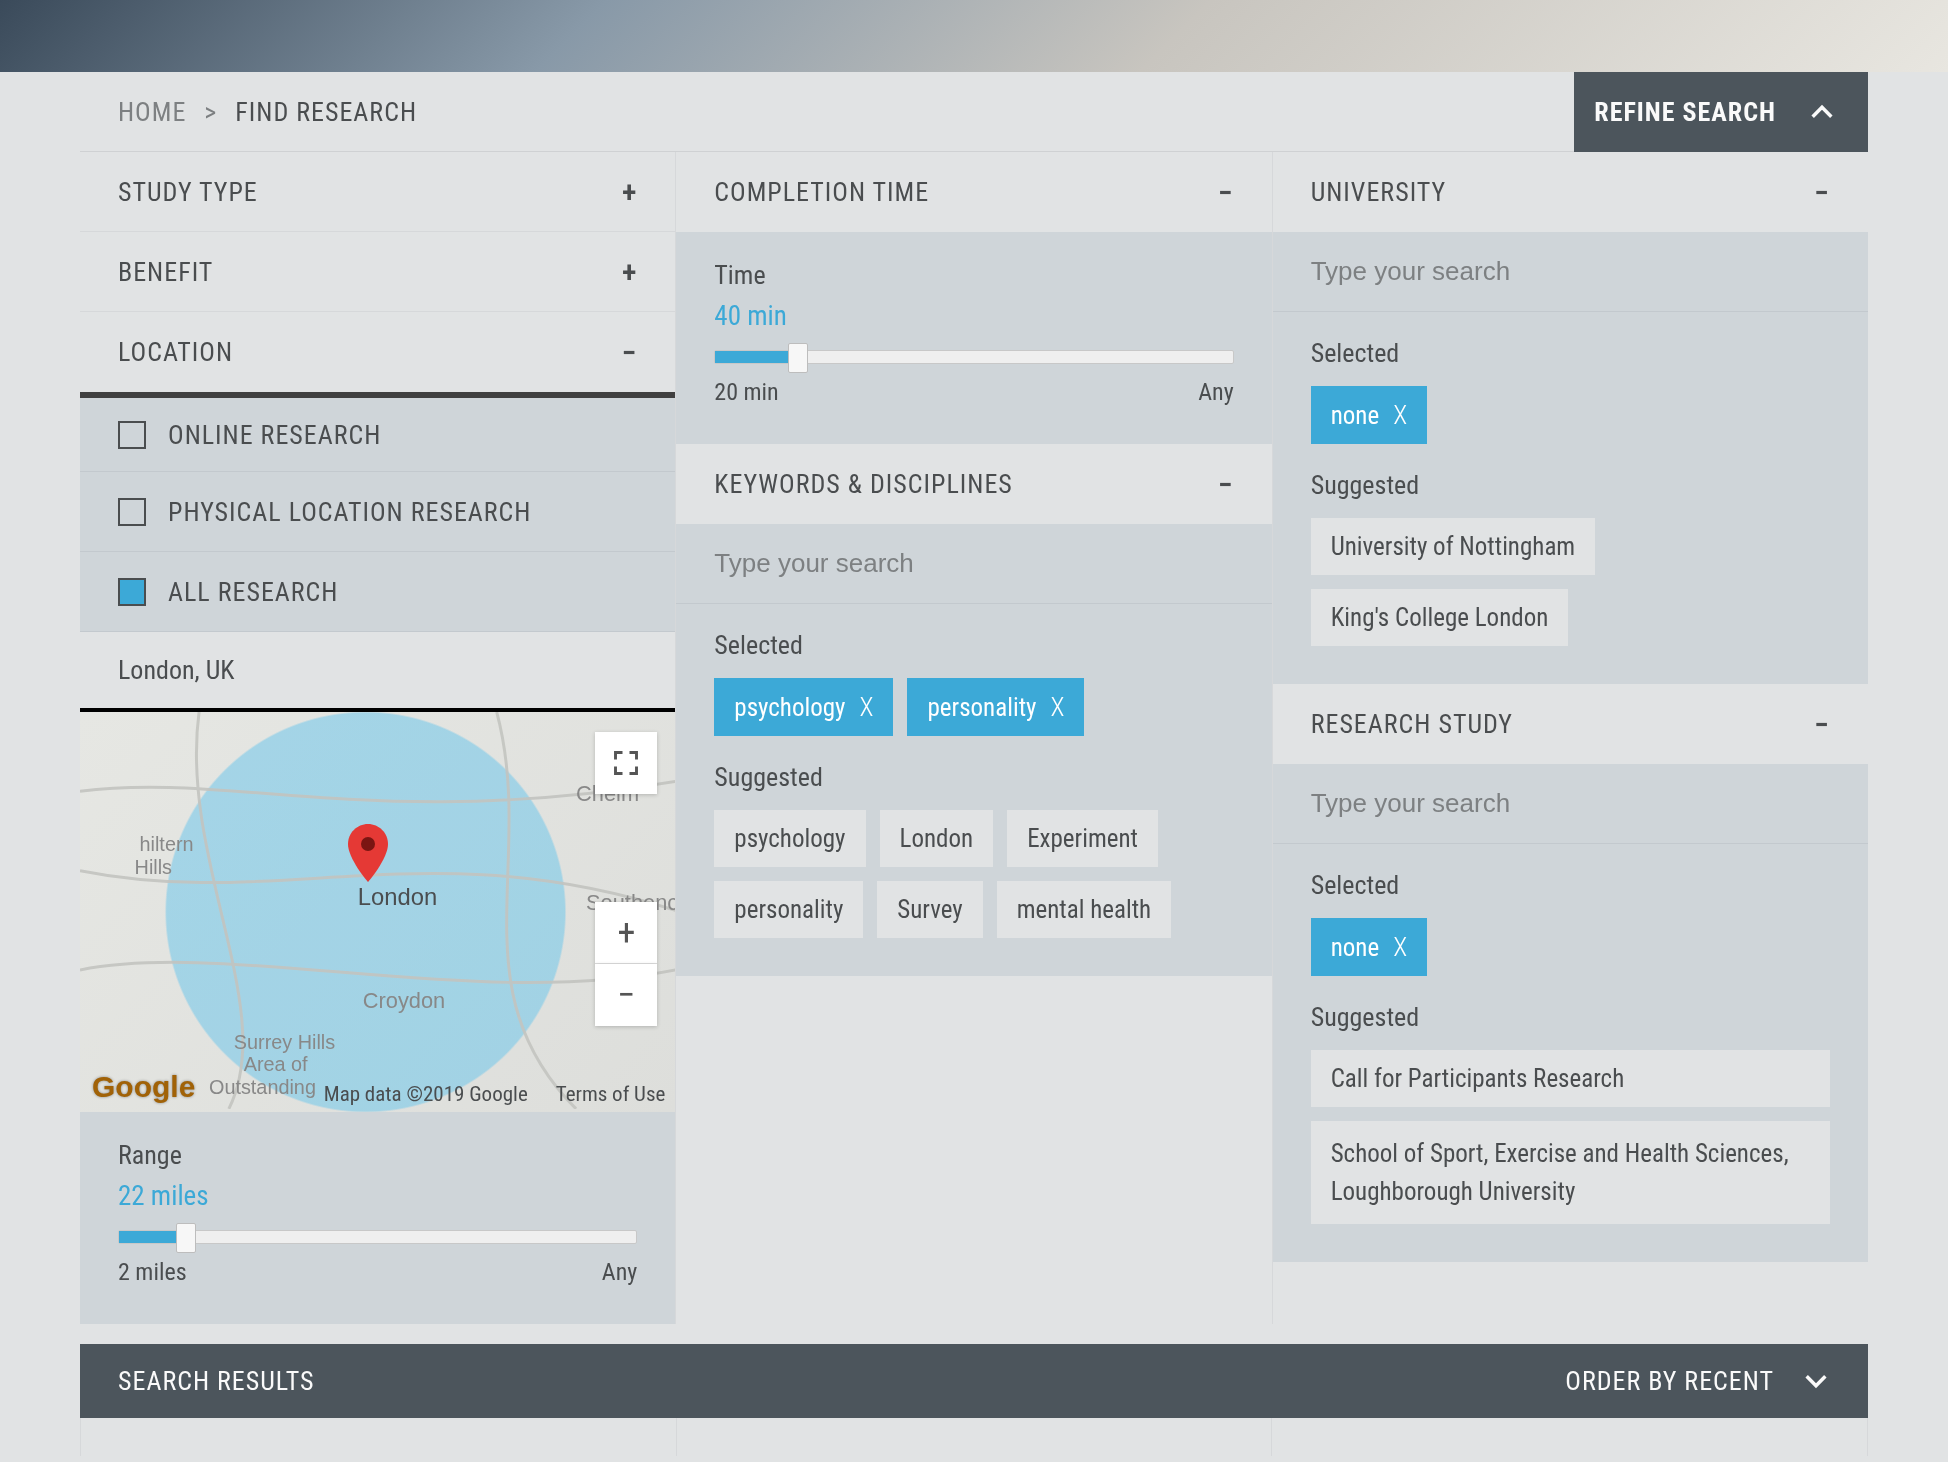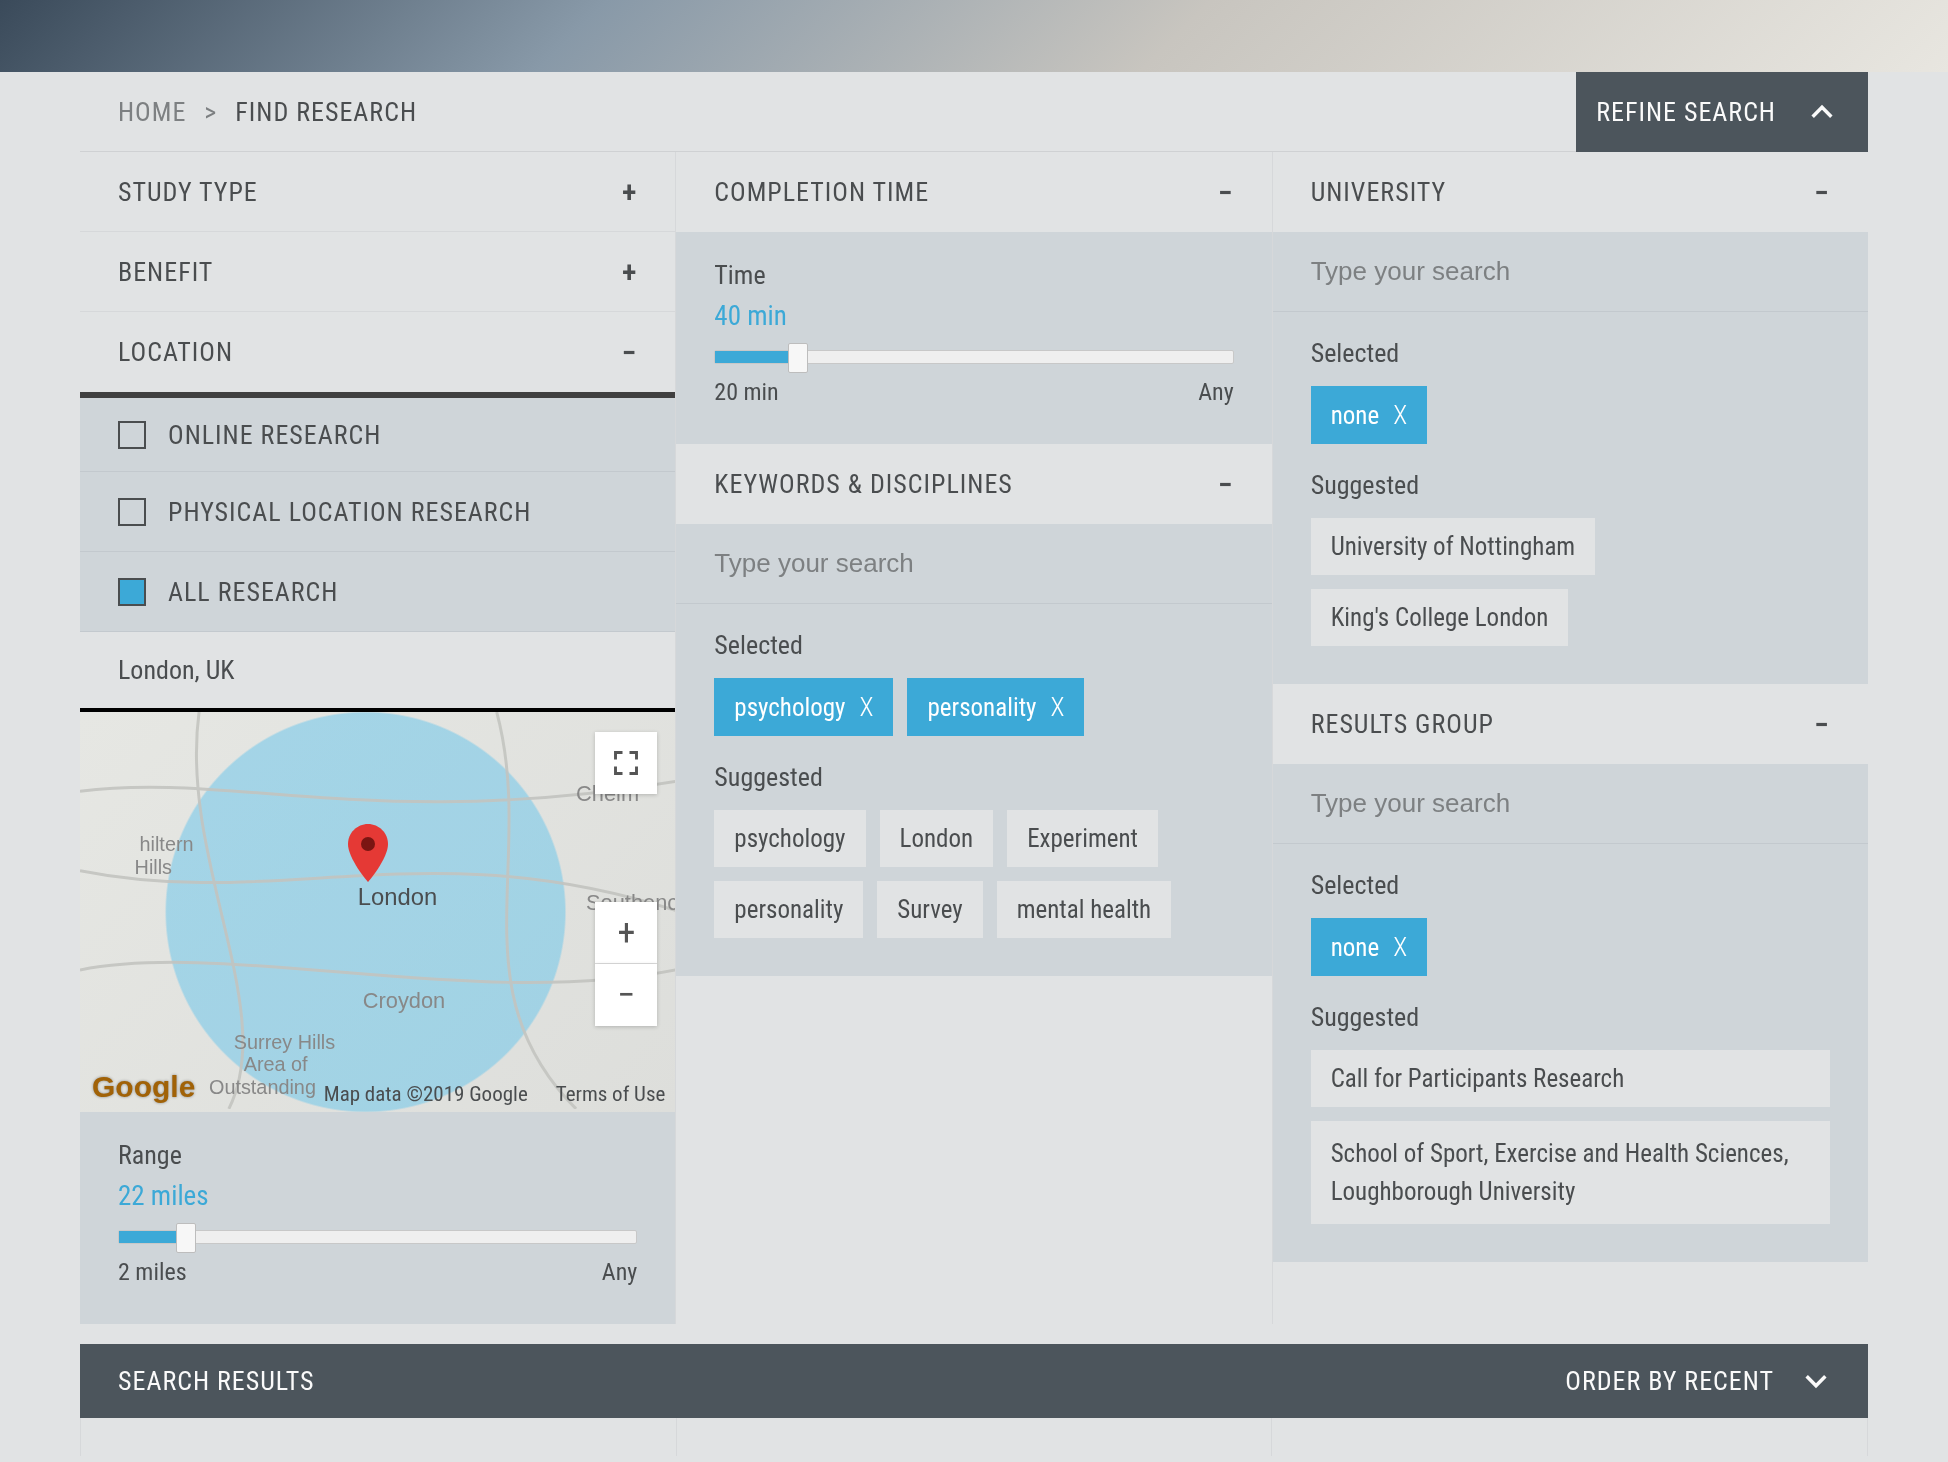--- a/index.html
+++ b/index.html
@@ -42,20 +42,21 @@
     background: #4c555c;
     color: #fafafa;
     display: flex;
     align-items: center;
     gap: 32px;
     padding: 0 32px 0 20px;
     height: 88px;
     font-size: 26px;
     letter-spacing: 1px;
     cursor: pointer;
+    font-weight: bold;
   }
   .refine-search .chev {
     width: 28px; height: 28px;
   }
 
   .filters {
     display: flex;
     gap: 0;
   }
   .col { flex: 1; }
@@ -430,21 +431,21 @@
           </div>
           <div class="section-label">Suggested</div>
           <div class="tags">
             <span class="sugg-tag">University of Nottingham</span>
             <span class="sugg-tag">King's College London</span>
           </div>
         </div>
       </div>
 
       <div class="filter-header no-bottom">
-        <span>RESULTS GROUP</span>
+        <span>RESEARCH STUDY</span>
         <span class="toggle-icon">−</span>
       </div>
       <div class="filter-body">
         <input class="search-input" placeholder="Type your search" style="">
         <div style="padding: 0 38px 38px 38px;">
           <div class="section-label">Selected</div>
           <div class="tags">
             <span class="tag">
                 <span>none</span>
                 <span class="x">X</span>

